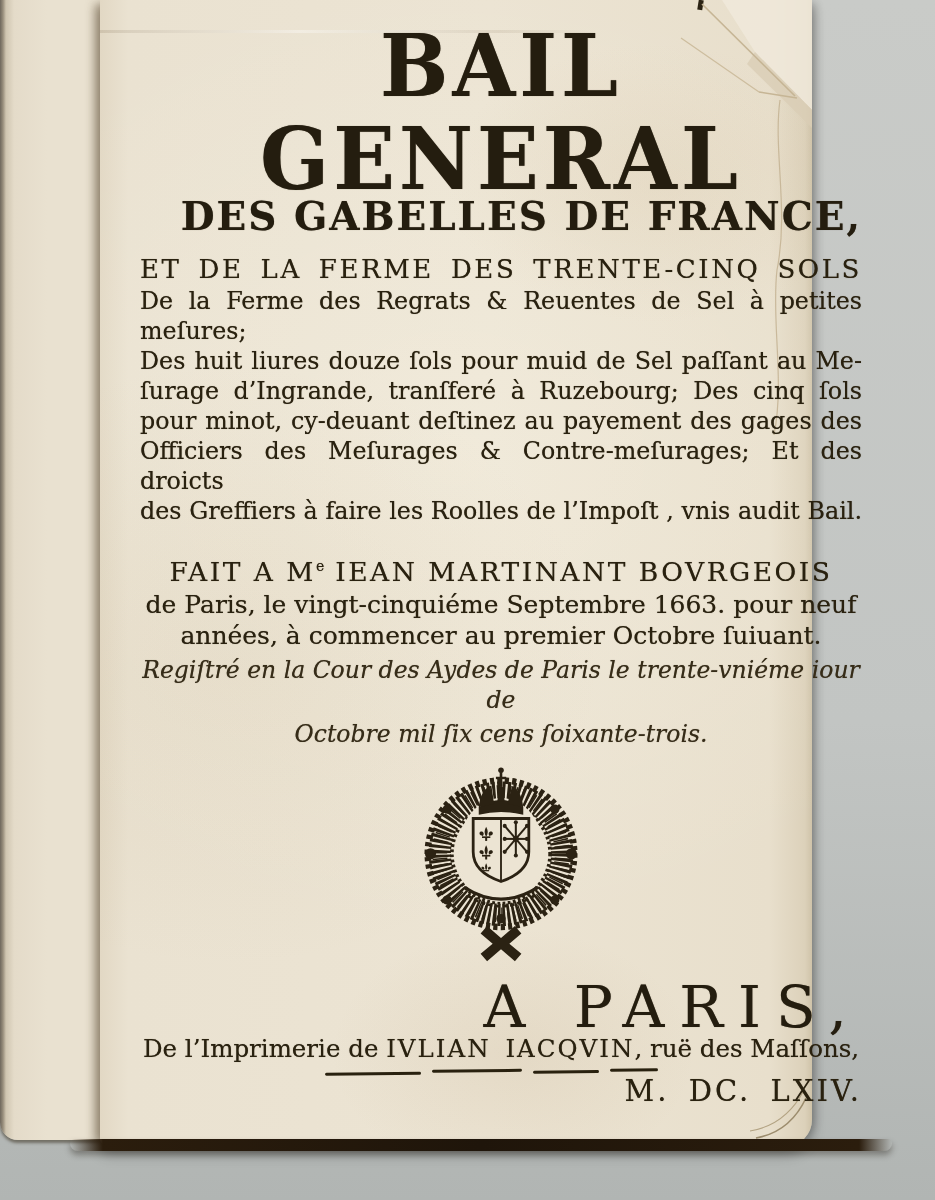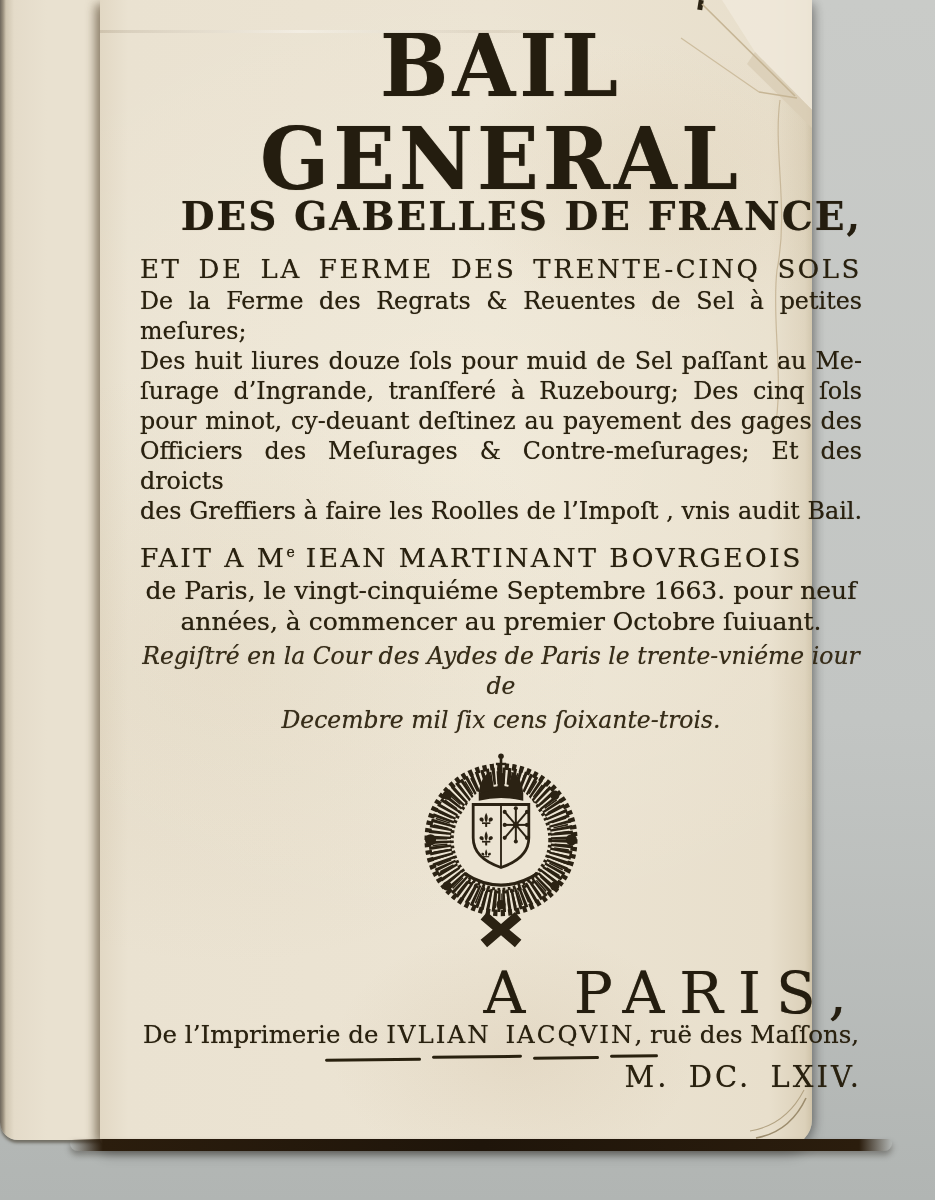--- a/index.html
+++ b/index.html
@@ -35,21 +35,21 @@
     border-radius:6px 6px 10px 10px;
     box-shadow:0 4px 6px rgba(20,14,6,.35);}
   .content{position:absolute;left:40px;top:0;width:722px;color:#29210f;
     text-shadow:0 0 .7px rgba(41,33,15,.65);}
   .t1{margin-top:20px;font-size:81px;line-height:87px;font-weight:bold;text-align:center;
     letter-spacing:4px;transform:scaleY(1.06);transform-origin:top center;color:#241d0f;}
   .t2{font-size:39px;line-height:45px;font-weight:bold;text-align:right;letter-spacing:2px;color:#241d0f;}
   .caps-line{margin-top:14px;font-size:26px;line-height:33px;letter-spacing:2.6px;
     text-align:justify;text-align-last:justify;}
   .body-line{font-size:23.8px;line-height:30px;text-align:justify;text-align-last:justify;}
-  .fait-caps{margin-top:9px;font-size:26.5px;line-height:34px;letter-spacing:2.5px;text-align:left;}
+  .fait-caps{margin-top:23px;font-size:26.5px;line-height:34px;letter-spacing:2.5px;text-align:center;}
   .fait-caps sup{font-size:14px;letter-spacing:0;}
   .fait-line{font-size:25px;line-height:31px;text-align:center;}
   .registre{margin-top:4px;font-style:italic;font-size:23.5px;line-height:30px;text-align:center;color:#362c18;}
   .emblem-wrap{margin-top:12px;height:204px;text-align:center;}
   .city{margin-top:16px;font-size:58px;line-height:52px;letter-spacing:15px;text-align:right;color:#241d0f;}
   .imprint1,.imprint2{font-size:24.5px;line-height:31px;text-align:center;}
   .imprint1 .printer{letter-spacing:2px;word-spacing:5px;}
   .rule{margin:7px auto 0;width:352px;display:flex;gap:11px;align-items:center;transform:rotate(-0.6deg);}
   .rule i{display:block;height:3.4px;background:#29210f;border-radius:2px;}
   .rule i:nth-child(1){width:96px;}
@@ -98,21 +98,21 @@
     <div class="body-line">ſurage d’Ingrande, tranſferé à Ruzebourg; Des cinq ſols</div>
     <div class="body-line">pour minot, cy-deuant deſtinez au payement des gages des</div>
     <div class="body-line">Officiers des Meſurages &amp; Contre-meſurages; Et des droicts</div>
     <div class="body-line">des Greffiers à faire les Roolles de l’Impoſt , vnis audit Bail.</div>
 
     <div class="fait-caps"><span>FAIT A M</span><sup>e</sup><span> IEAN MARTINANT BOVRGEOIS</span></div>
     <div class="fait-line">de Paris, le vingt-cinquiéme Septembre 1663. pour neuf</div>
     <div class="fait-line">années, à commencer au premier Octobre ſuiuant.</div>
 
     <div class="registre">Regiſtré en la Cour des Aydes de Paris le trente-vniéme iour de</div>
-    <div class="registre">Decembre mil ſix cens ſoixante-trois.</div>
+    <div class="registre">Octobre mil ſix cens ſoixante-trois.</div>
 
     <div class="emblem-wrap">
       
       <svg width="188" height="204" viewBox="0 0 200 220">
         <g stroke="#2b2213" fill="none">
           <circle cx="100" cy="100" r="66" stroke-width="24" stroke-dasharray="3 2.2"></circle>
           <circle cx="100" cy="100" r="66" stroke-width="16" stroke-dasharray="1.6 5" transform="rotate(8 100 100)"></circle>
           <circle cx="100" cy="100" r="79" stroke-width="7" stroke-dasharray="4.5 3.5" transform="rotate(-6 100 100)"></circle>
           <circle cx="100" cy="100" r="53" stroke-width="4" stroke-dasharray="3 2.6"></circle>
         </g>

